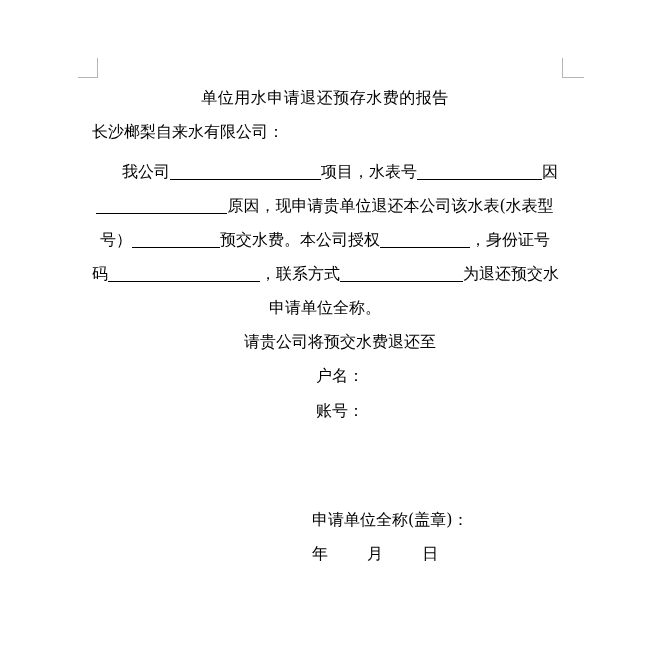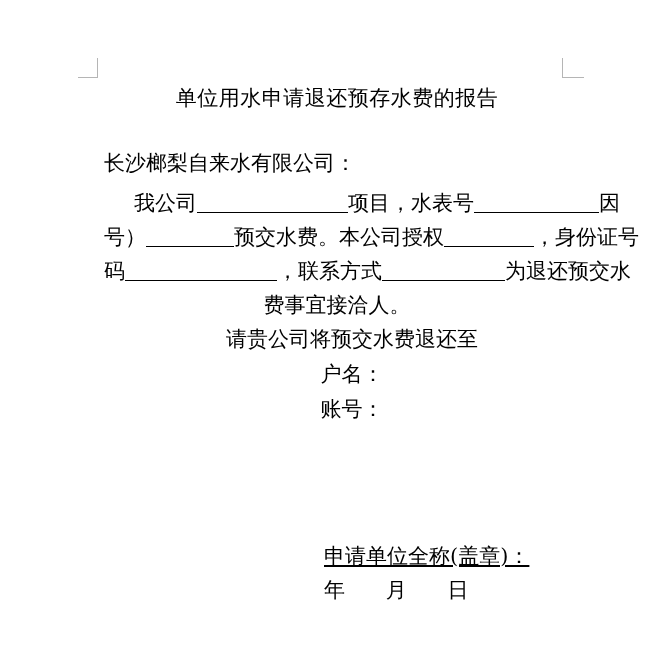--- a/index.html
+++ b/index.html
@@ -20,58 +20,59 @@
     border-right: 1px solid #b5b5b5;
     border-bottom: 1px solid #b5b5b5;
   }
   .mark-tr {
     left: 562px; top: 58px; width: 22px;
     border-left: 1px solid #b5b5b5;
     border-bottom: 1px solid #b5b5b5;
   }
   .content {
     position: absolute;
-    left: 104px; top: 77px;
+    left: 92px; top: 77px;
     width: 466px;
-    font-size: 21px;
+    font-size: 16px;
     line-height: 34px;
   }
   .title { margin-top: 4px; text-align: center; letter-spacing: 0.5px; font-weight: normal; }
-  .salutation { margin-top: 31px; }
+  .salutation { }
   .body-para { margin-top: 6px; text-align: center; }
   .line { white-space: nowrap; }
   .indent1 { padding-left: 30px; text-align: center; }
-  .acct { margin-top: 1px; }
+  .acct { margin-top: 1px; font-family: Liberation Mono, monospace; }
   .blank {
     display: inline-block;
     height: 1px;
     border-bottom: 1px solid #000000;
     vertical-align: -3px;
   }
-  .signature { margin-top: 113px; padding-left: 220px; text-decoration: underline; }
+  .signature { margin-top: 74px; padding-left: 220px; }
   .date-line { padding-left: 220px; }
   .date-part { display: inline-block; }
   .gap { margin-left: 34px; }
 </style>
 </head>
 <body>
 
 <div class="page">
   <div class="mark mark-tl"></div>
   <div class="mark mark-tr"></div>
 
   <div class="content">
     <div class="title">单位用水申请退还预存水费的报告</div>
     <div class="salutation">长沙榔梨自来水有限公司：</div>
 
     <div class="body-para" id="body-para">
         <div class="line" style="padding-left: 30px;"><span>我公司</span><span class="blank" style="width: 151px;"></span><span>项目，水表号</span><span class="blank" style="width: 125px;"></span><span>因</span></div>
+        <div class="line"><span class="blank" style="width: 131px;"></span><span>原因，现申请贵单位退还本公司该水表(水表型</span></div>
         <div class="line"><span>号）</span><span class="blank" style="width: 88px;"></span><span>预交水费。本公司授权</span><span class="blank" style="width: 90px;"></span><span>，身份证号</span></div>
         <div class="line"><span>码</span><span class="blank" style="width: 152px;"></span><span>，联系方式</span><span class="blank" style="width: 123px;"></span><span>为退还预交水</span></div>
-        <div class="line"><span>费事宜接洽人。</span></div>
+        <div class="line"><span>申请单位全称。</span></div>
       </div>
 
     <div class="line indent1">请贵公司将预交水费退还至</div>
     <div class="line indent1 acct">户名：</div>
     <div class="line indent1 acct">账号：</div>
 
     <div class="line signature">申请单位全称(盖章)：</div>
 
     <div class="line date-line">
       <span class="date-part">年</span>

